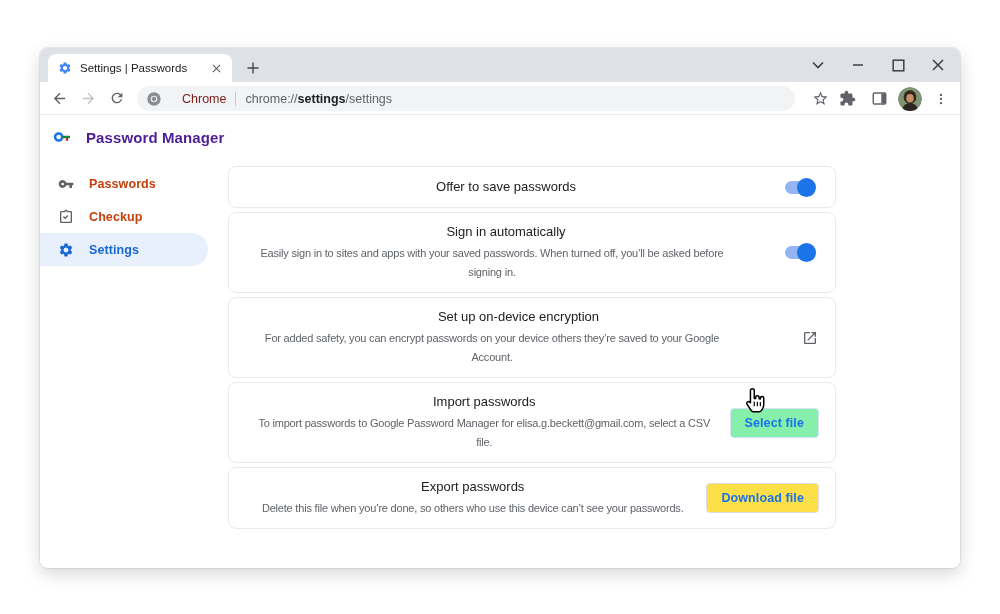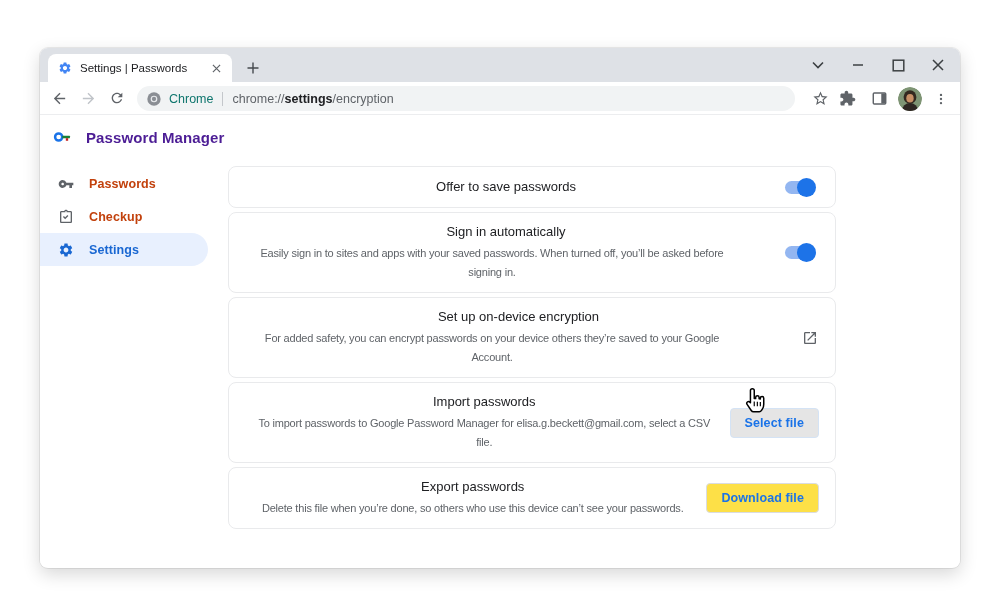--- a/index.html
+++ b/index.html
@@ -26,21 +26,21 @@
   .win-btn { width:40px; height:34px; display:flex; align-items:center; justify-content:center; color:#3C4043; }
 
   
   .toolbar { position:relative; height:33px; background:#fff; border-bottom:1px solid #ECEDEF; display:flex; align-items:center; }
   .nav-icon { width:24px; height:24px; display:flex; align-items:center; justify-content:center; border-radius:50%; }
   .back { margin-left:7px; } .fwd { margin-left:5px; } .reload { margin-left:5px; }
   .omnibox {
     position:absolute; left:97px; top:4px; width:658px; height:25px; border-radius:13px;
     background:#F1F3F4; display:flex; align-items:center; padding:0 12px 0 9px;
   }
-  .origin-label { font-size:12.5px; color:#0f766e; margin-left:7px; }
+  .origin-label { font-size:12.5px; color:#7f1d1d; margin-left:20px; }
   .omni-sep { width:1px; height:14px; background:#C4C7CB; margin:0 9px; }
   .url { font-size:12.5px; color:#5F6368; white-space:nowrap; }
   .url b { color:#202124; font-weight:700; }
   .tool-right { position:absolute; right:6px; top:0; height:33px; display:flex; align-items:center; gap:6px; }
   .tool-btn { width:26px; height:26px; display:flex; align-items:center; justify-content:center; border-radius:50%; }
   .avatar { width:24px; height:24px; border-radius:50%; overflow:hidden; }
   .star-btn { position:absolute; right:128px; top:4px; }
 
   
   .content { position:relative; height:452px; background:#fff; }
@@ -65,21 +65,21 @@
   .row-sub { font-size:11px; color:#5F6368; line-height:19px; letter-spacing:-0.2px; margin-top:3px; max-width:486px; }
   .r1 { height:42px; } .r2 { min-height:76px; } .r3 { min-height:56px; } .r4 { min-height:76px; } .r5 { min-height:55px; }
 
   .toggle { position:relative; width:29px; height:13px; border-radius:7px; background:#93B6F1; margin:0 5px 0 12px; flex:none; }
   .toggle .knob { position:absolute; right:-2px; top:-3px; width:19px; height:19px; border-radius:50%; background:#1D73E8; }
 
   .chip-btn {
     flex:none; height:30px; padding:0 14px; border:1px solid #DADCE0; border-radius:4px;
     background:#fde047; color:#1A73E8; font-size:12.5px; font-weight:700; line-height:28px; letter-spacing:0.1px;
   }
-  .chip-btn.hovered { background:#e5e5e5; border-color:#D4E3F5; }
+  .chip-btn.hovered { background:#86efac; border-color:#D4E3F5; }
   .ext-link { flex:none; width:24px; height:24px; display:flex; align-items:center; justify-content:center; margin-right:-3px; }
 
   .cursor { position:absolute; left:740px; top:386px; width:30px; height:32px; z-index:60; pointer-events:none; }
 </style>
 </head>
 <body>
 
 <div class="stage">
   <div class="window">
 
@@ -143,21 +143,21 @@
 
       <div class="omnibox">
         <svg width="16" height="16" viewBox="0 0 24 24">
           <circle cx="12" cy="12" r="10" fill="#8A8E94"></circle>
           <path d="M12 2 a10 10 0 0 1 8.66 5 H12 a5 5 0 0 0-4.33 2.5 z" fill="#6E7publ277" opacity="0"></path>
           <circle cx="12" cy="12" r="5" fill="#E8EAED"></circle>
           <circle cx="12" cy="12" r="3.2" fill="#8A8E94"></circle>
         </svg>
         <span class="origin-label">Chrome</span>
         <span class="omni-sep"></span>
-        <span class="url"><span>chrome://</span><b>settings</b><span>/encryption</span></span>
+        <span class="url"><span>chrome://</span><b>settings</b><span>/settings</span></span>
       </div>
 
       <span class="nav-icon star-btn">
         <svg width="17" height="17" viewBox="0 0 24 24">
             <path fill="#5F6368" d="M22 9.24l-7.19-.62L12 2 9.19 8.63 2 9.24l5.46 4.73L5.82 21 12 17.27 18.18 21l-1.63-7.03L22 9.24zM12 15.4l-3.76 2.27 1-4.28-3.32-2.88 4.38-.38L12 6.1l1.71 4.04 4.38.38-3.32 2.88 1 4.28L12 15.4z"></path>
           </svg>
       </span>
       <div class="tool-right">
         <span class="tool-btn">
           <svg width="17" height="17" viewBox="0 0 24 24">

